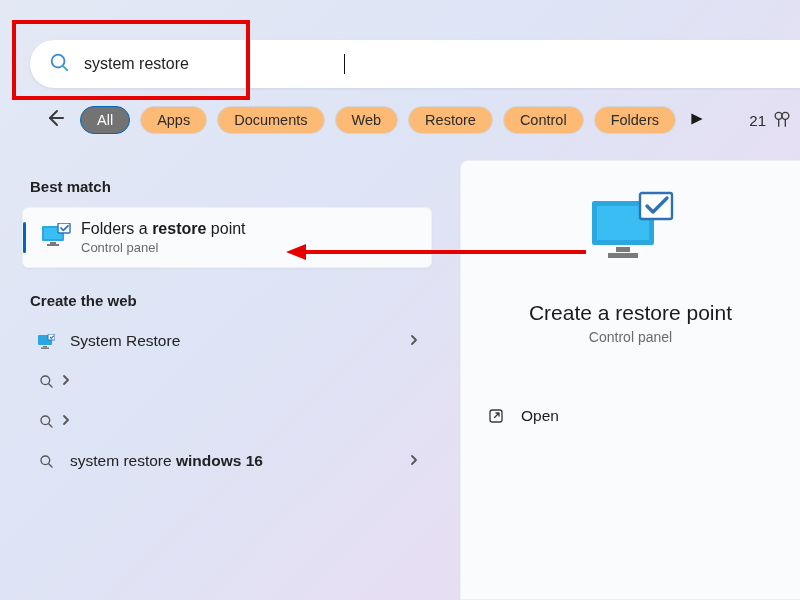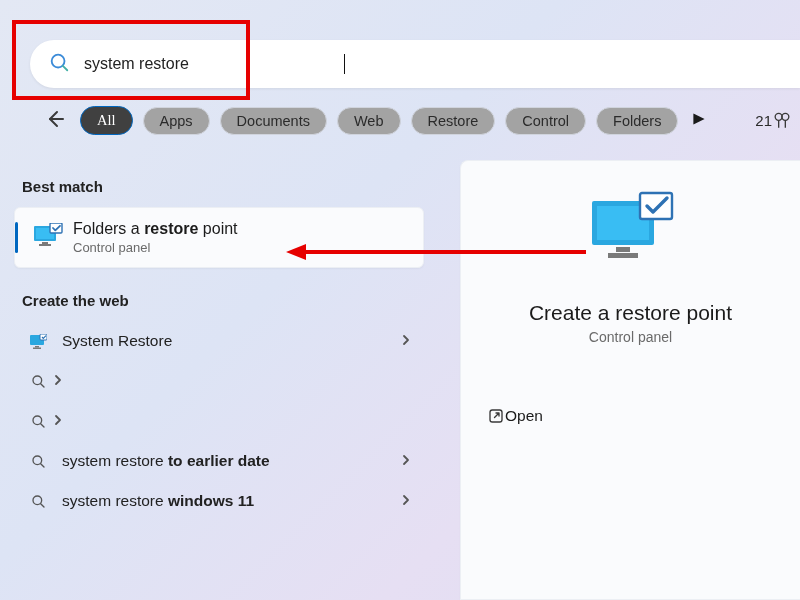--- a/index.html
+++ b/index.html
@@ -32,32 +32,32 @@
 
   .highlight-box {
     position: absolute; left: 12px; top: 20px; width: 238px; height: 80px;
     border: 4px solid #e60000; pointer-events:none;
   }
 
   
   .ribbon { position:absolute; left:42px; top:106px; right:0; display:flex; align-items:center; gap:10px; }
   .back-arrow { width:24px; color:#3a3a3a; margin-right:4px; cursor:pointer; }
   .chip {
-    border:1px solid #d0d4dd; background:#a3a3a3; border-radius:18px;
+    border:1px solid #d0d4dd; background:#fdba74; border-radius:18px;
     padding:5px 16px; font-size:14.5px; color:#2b2b2b; cursor:pointer;
     white-space:nowrap;
   }
-  .chip.active { background:#404040; border-color:#0067c0; color:#fff;font-family:Liberation Serif, serif; }
+  .chip.active { background:#737373; border-color:#0067c0; color:#fff; }
   .ribbon .more-play { margin-left:4px; font-size:14px; cursor:pointer; }
   .ribbon .spacer { flex:1; }
-  .reward { display:flex; align-items:center; font-size:15px; color:#2b2b2b; margin-left:14px; margin-right:8px;}
+  .reward { display:flex; align-items:center; gap:6px; font-size:15px; color:#2b2b2b; margin-left:14px; margin-right:8px;}
   .reward svg { width:20px; height:20px; }
 
   
-  .pane-left { position:absolute; left:14px; top:162px; width:410px; }
+  .pane-left { position:absolute; left:22px; top:162px; width:410px; }
   .sec-h { font-size:15px; font-weight:600; color:#222; margin:16px 8px 12px; }
   .best-card {
     background:#fafbfd; border:1px solid #eceff4; border-radius:6px;
     display:flex; align-items:center; padding:12px 12px; position:relative;
     box-shadow:0 1px 2px rgba(0,0,0,.04); cursor:pointer;
   }
   .best-card::before{
     content:""; position:absolute; left:0; top:14px; bottom:14px; width:3px;
     background:#0067c0; border-radius:2px;
   }
@@ -79,21 +79,21 @@
   
   .pane-right {
     position:absolute; left:460px; right:0; top:160px; bottom:0;
     background:#fafbfd; border:1px solid #eceff4; border-right:none;
     border-radius:8px 0 0 0; box-shadow:0 1px 2px rgba(0,0,0,.04);
     padding-top:30px; text-align:center;
   }
   .detail-title { font-size:21px; color:#1b1b1b; margin-top:26px; }
   .detail-sub { font-size:14px; color:#6a6a6a; margin-top:4px; }
   .detail-actions { margin-top:52px; display:flex; flex-direction:column; align-items:flex-start; padding-left:26px; }
-  .d-action { display:flex; align-items:center; font-size:15.5px; color:#1b1b1b; padding:10px 0; cursor:pointer;}
+  .d-action { display:flex; align-items:center; gap:16px; font-size:15.5px; color:#1b1b1b; padding:10px 0; cursor:pointer;}
   .d-action svg { width:18px; height:18px; stroke:#3a3a3a; }
 
   
   .anno-arrow { position:absolute; left:286px; top:242px; pointer-events:none; }
   .anno-arrow line { stroke:#e60000; stroke-width:4; }
   .anno-arrow polygon { fill:#e60000; }
 </style>
 </head>
 <body>
 
@@ -194,33 +194,21 @@
             <path d="M4 2l4 4-4 4" fill="none" stroke="#555" stroke-width="1.8" stroke-linecap="round" stroke-linejoin="round"></path>
           </svg></span>
       </div>
       <div class="web-item">
         <span class="wi-ic">
           <svg width="16" height="16" viewBox="0 0 24 24" fill="none">
             <circle cx="11" cy="11" r="6.5" stroke="#555" stroke-width="2"></circle>
             <line x1="16" y1="16" x2="21" y2="21" stroke="#555" stroke-width="2" stroke-linecap="round"></line>
           </svg>
         </span>
-        <span class="wi-txt">system restore <b>to earlier date</b></span>
-        <span class="wi-car"><svg width="12" height="12" viewBox="0 0 12 12">
-            <path d="M4 2l4 4-4 4" fill="none" stroke="#555" stroke-width="1.8" stroke-linecap="round" stroke-linejoin="round"></path>
-          </svg></span>
-      </div>
-      <div class="web-item">
-        <span class="wi-ic">
-          <svg width="16" height="16" viewBox="0 0 24 24" fill="none">
-            <circle cx="11" cy="11" r="6.5" stroke="#555" stroke-width="2"></circle>
-            <line x1="16" y1="16" x2="21" y2="21" stroke="#555" stroke-width="2" stroke-linecap="round"></line>
-          </svg>
-        </span>
-        <span class="wi-txt">system restore <b>windows 11</b></span>
+        <span class="wi-txt">system restore <b>windows 16</b></span>
         <span class="wi-car"><svg width="12" height="12" viewBox="0 0 12 12">
             <path d="M4 2l4 4-4 4" fill="none" stroke="#555" stroke-width="1.8" stroke-linecap="round" stroke-linejoin="round"></path>
           </svg></span>
       </div>
     </div>
 </div>
 
 <div class="pane-right">
   <div>
     <svg width="90" height="80" viewBox="0 0 90 80">

